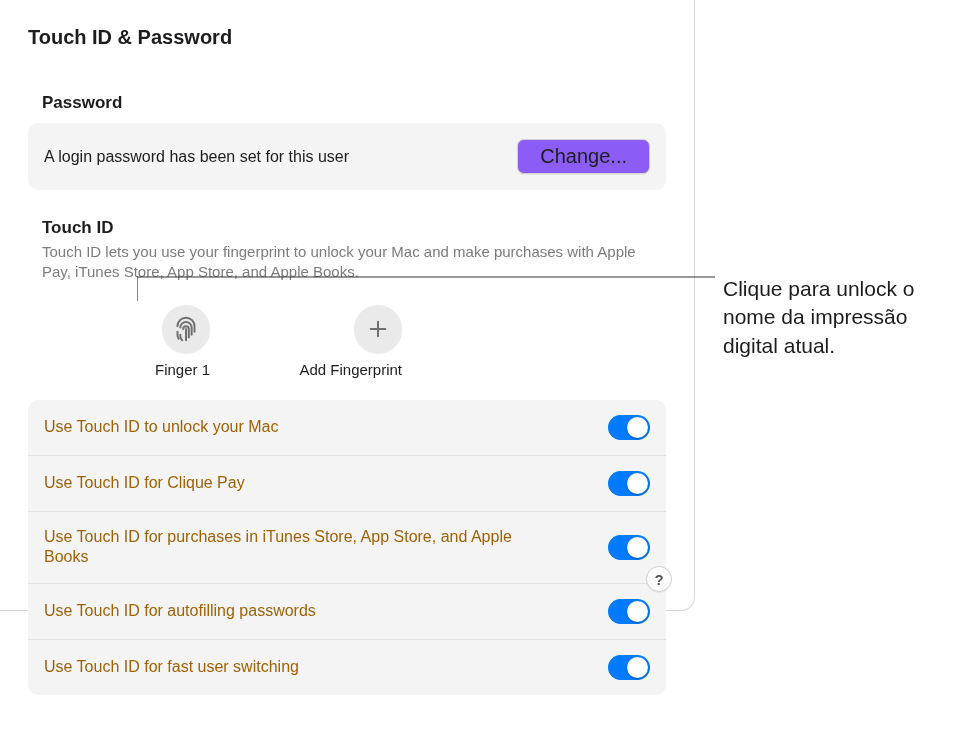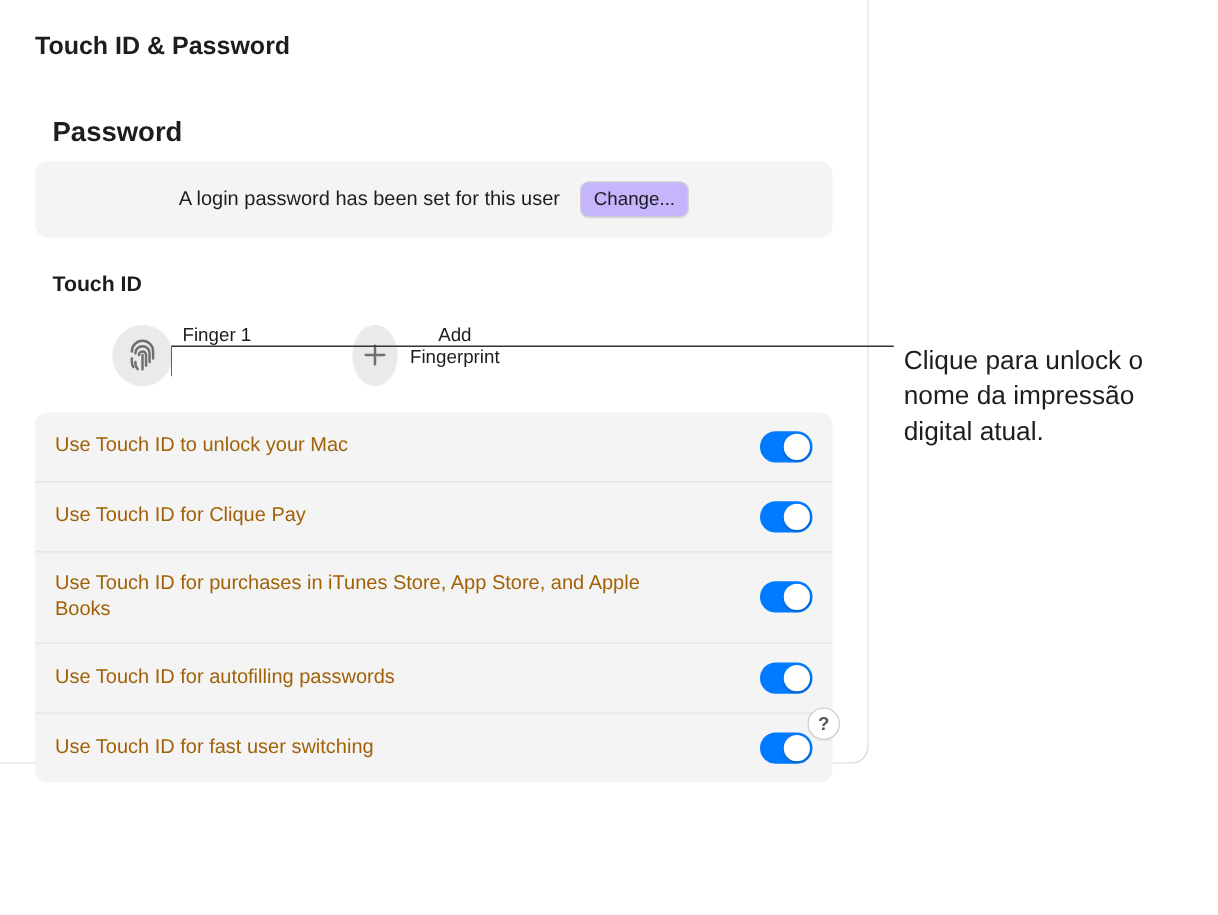--- a/index.html
+++ b/index.html
@@ -27,47 +27,47 @@
     .panel-title {
       font-size: 20px;
       font-weight: 700;
       padding: 26px 0 0 28px;
       letter-spacing: 0px;
     }
     .section {
       padding: 0 28px;
     }
     .section-heading {
-      font-size: 22px;
+      font-size: 17px;
       font-weight: 700;
       margin-top: 44px;
       margin-bottom: 10px;
       padding-left: 14px;
     }
     .card {
       background: #f4f4f4;
       border-radius: 10px;
       padding: 16px 16px;
     }
     .password-row {
       display: flex;
       align-items: center;
-      justify-content: center;
+      justify-content: space-between;
       gap: 16px;
     }
     .password-text {
       font-size: 16px;
       color: #1d1d1f;
     }
     .change-btn {
-      background: #c4b5fd;
+      background: #8b5cf6;
       border: 1px solid #d0d0d0;
       border-radius: 7px;
-      padding: 5px 10px;
-      font-size: 15px;
+      padding: 5px 22px;
+      font-size: 20px;
       color: #1d1d1f;
       box-shadow: 0 1px 1px rgba(0,0,0,0.05);
       cursor: pointer;
     }
     .touchid-heading {
       font-size: 17px;
       font-weight: 700;
       margin-top: 28px;
       padding-left: 14px;
     }
@@ -81,22 +81,22 @@
     }
     .fingerprints {
       display: flex;
       gap: 72px;
       margin-top: 22px;
       padding-left: 62px;
       margin-bottom: 22px;
     }
     .fp-item {
       display: flex;
-      flex-direction: row;
-      align-items: flex-start;
+      flex-direction: column;
+      align-items: flex-end;
       gap: 8px;
       cursor: pointer;
       width: 120px;
     }
     .fp-circle {
       width: 48px;
       height: 48px;
       border-radius: 50%;
       background: #eaeaea;
       display: flex;
@@ -192,20 +192,21 @@
   <div class="section">
     <div class="section-heading">Password</div>
     <div class="card">
       <div class="password-row">
         <div class="password-text">A login password has been set for this user</div>
         <button class="change-btn">Change...</button>
       </div>
     </div>
 
     <div class="touchid-heading">Touch ID</div>
+    <div class="touchid-desc">Touch ID lets you use your fingerprint to unlock your Mac and make purchases with Apple Pay, iTunes Store, App Store, and Apple Books.</div>
 
     <div class="fingerprints">
       <div class="fp-item">
         <div class="fp-circle">
           <svg width="34" height="34" viewBox="0 0 24 24" fill="none" stroke="currentColor" stroke-width="1.4" stroke-linecap="round">
             <path d="M6 10c0-3.3 2.7-6 6-6s6 2.7 6 6v4"></path>
             <path d="M8 11c0-2.2 1.8-4 4-4s4 1.8 4 4v5"></path>
             <path d="M10 12c0-1.1.9-2 2-2s2 .9 2 2v6"></path>
             <path d="M12 12v8"></path>
             <path d="M6 14v2c0 1 .3 2 .8 2.8"></path>

